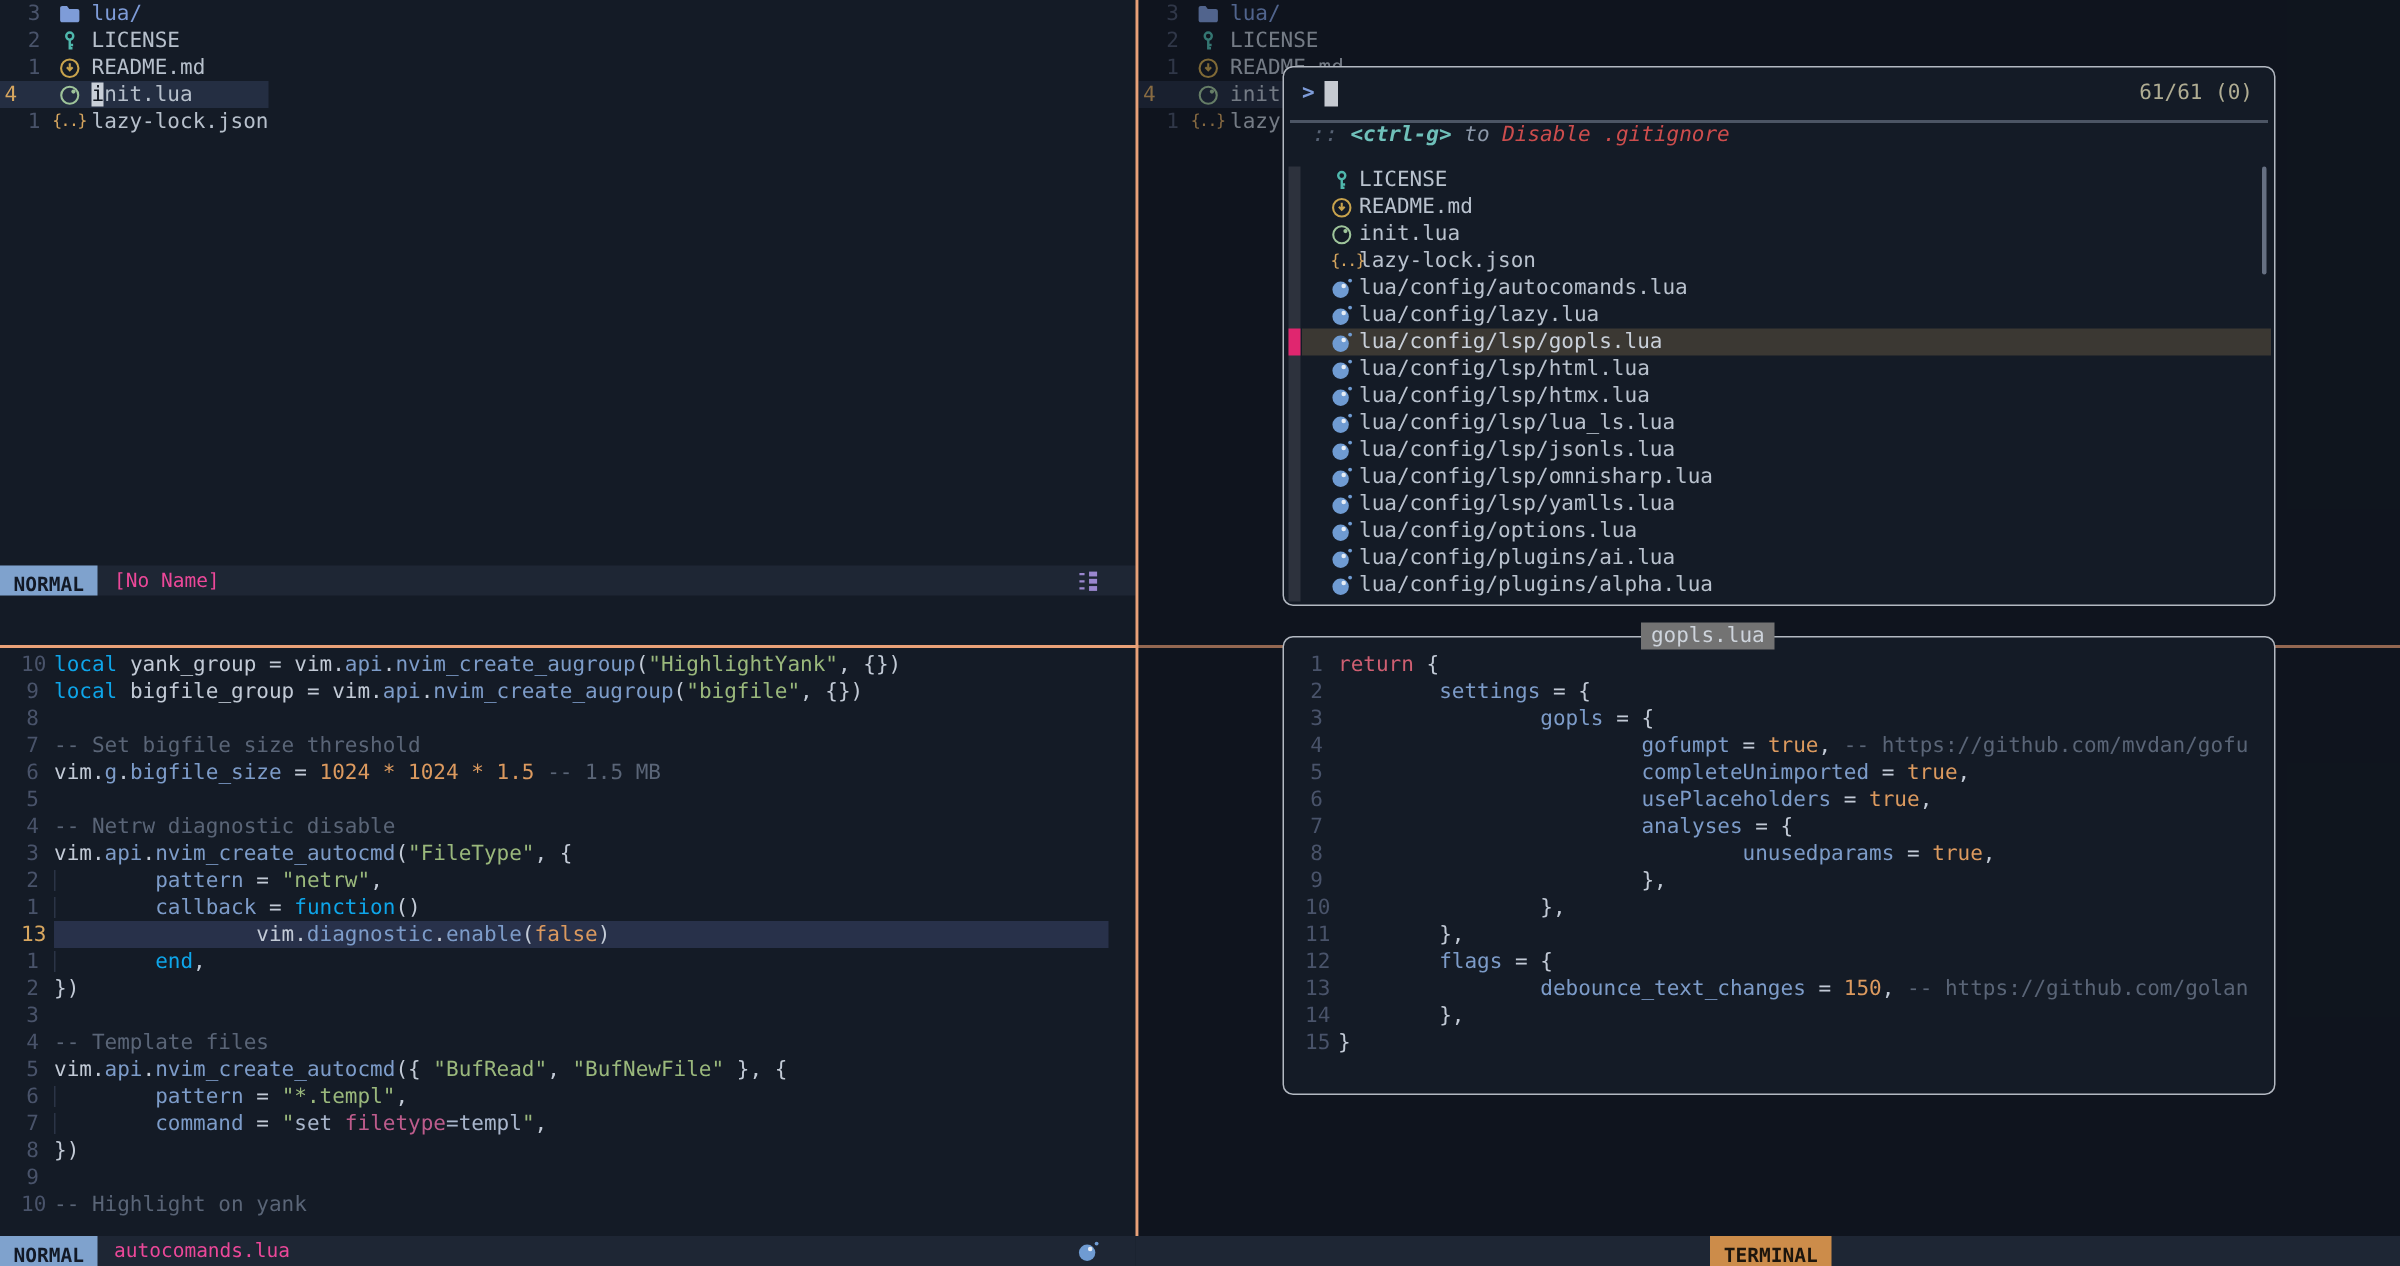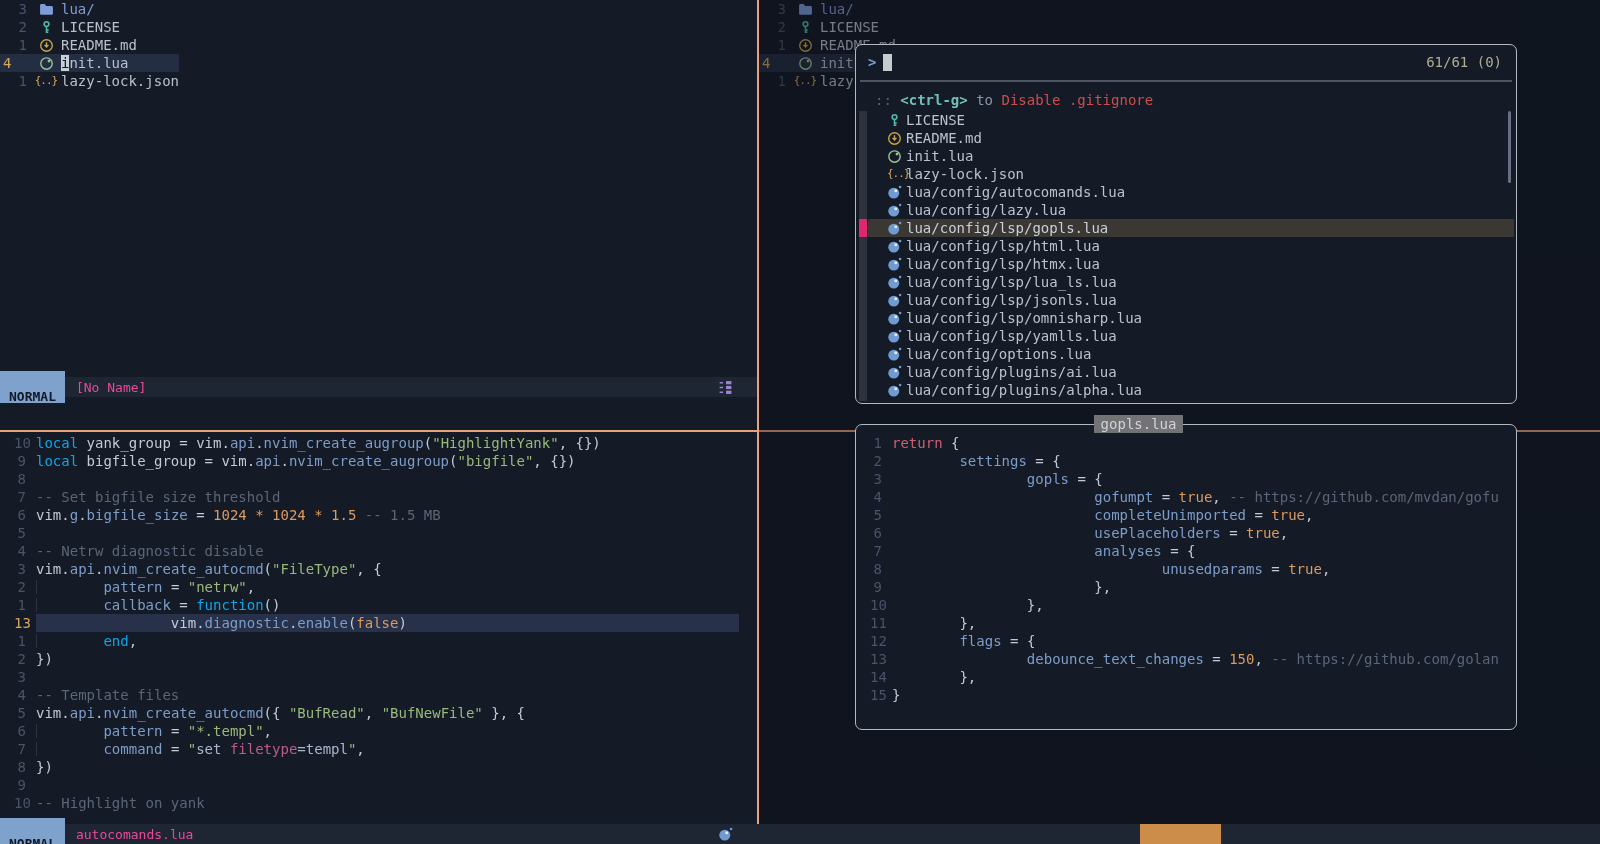--- a/index.html
+++ b/index.html
@@ -34,38 +34,38 @@
   .cline .txtwrap { position:relative; flex:1; margin-left:10px; margin-right:18px; overflow:hidden; }
   .cline.cur .txtwrap { background:#28314a; }
   .guide { position:absolute; top:2px; bottom:2px; width:1px; background:#2b3446; }
   .t-kw{color:#0ea5e9}.t-red{color:#cf5f72}.t-id{color:#7d9cc9}.t-str{color:#9ab87c}
   .t-num{color:#dc9a5f}.t-cmt{color:#5a6577}.t-txt{color:#c2cad6}.t-pink{color:#bd5c8c}.t-lite{color:#a9b6cc}
   
   .sl { position:absolute; height:20px; background:#1e2634; display:flex; align-items:center; font-size:13px; }
   .sl-top { left:0; top:377px; width:757px; }
   .sl-bl  { left:0; top:824px; width:757px; }
   .sl-br  { left:757px; top:824px; width:843px;flex-direction:column; }
-  .chip { font-weight:bold; padding:16px 9px; height:20px; line-height:20px; flex:none; }
+  .chip { font-weight:bold; padding:4px 9px; height:20px; line-height:20px; flex:none; }
   .chip-n { background:#7fa2cd; color:#121926; }
   .chip-t { background:#cc8c4a; color:#1c150d; margin-left:4px; }
   .sl-file { margin-left:11px; color:#ec4899; }
   .sl-file.dim-txt { color:#4e586a; }
   .sl-ic { margin-left:auto; display:flex; align-items:center; }
   .sl-top .sl-ic { margin-right:24px; }
   .sl-bl  .sl-ic { margin-right:24px; }
   .sl-br  .sl-ic { margin-right:74px; }
   
   .float { position:absolute; background:#141b26; border:1.5px solid #b3b9c2; border-radius:7px; z-index:10; }
   .picker { left:855px; top:44px; width:662px; height:360px; }
   .prow { position:relative; height:34px; display:flex; align-items:center; padding:0 12px; }
   .pr-gt { color:#7e9cd8; font-weight:bold; }
   .pr-cursor { display:inline-block; width:9px; height:17px; background:#c6cad1; margin-left:7px; }
   .pr-count { position:absolute; right:14px; color:#b0ad93; }
   .psep { position:absolute; left:4px; right:4px; top:35px; height:2px; background:#4c5564; }
-  .phdr { position:absolute; left:19px; top:46px; height:18px; line-height:18px; white-space:pre; }
+  .phdr { position:absolute; left:19px; top:36px; height:18px; line-height:18px; white-space:pre;font-style:italic; }
   .h-dim{color:#566173}.h-key{color:#6fc0ba;font-weight:bold}.h-mid{color:#8b97a8}.h-red{color:#cd4d4d}
   .pgutter { position:absolute; left:3px; top:66px; bottom:2px; width:8px; background:#2d323d; }
   .pmarker { position:absolute; left:3px; top:174px; width:8px; height:18px; background:#e0266f; }
   .plist { position:absolute; left:12px; right:2px; top:66px; }
   .pitem { padding-left:19px; color:#b9c2ce; }
   .pitem .ic { width:15px; margin-right:4px; flex:none; display:flex; align-items:center; }
   .pitem .lbl { white-space:pre; }
   .pitem.sel { background:#3b3833; color:#c9d0da; }
   .pscroll { position:absolute; right:5px; top:66px; width:3px; height:72px; background:#667082; border-radius:2px; }
   .preview { left:855px; top:424px; width:662px; height:306px; }

